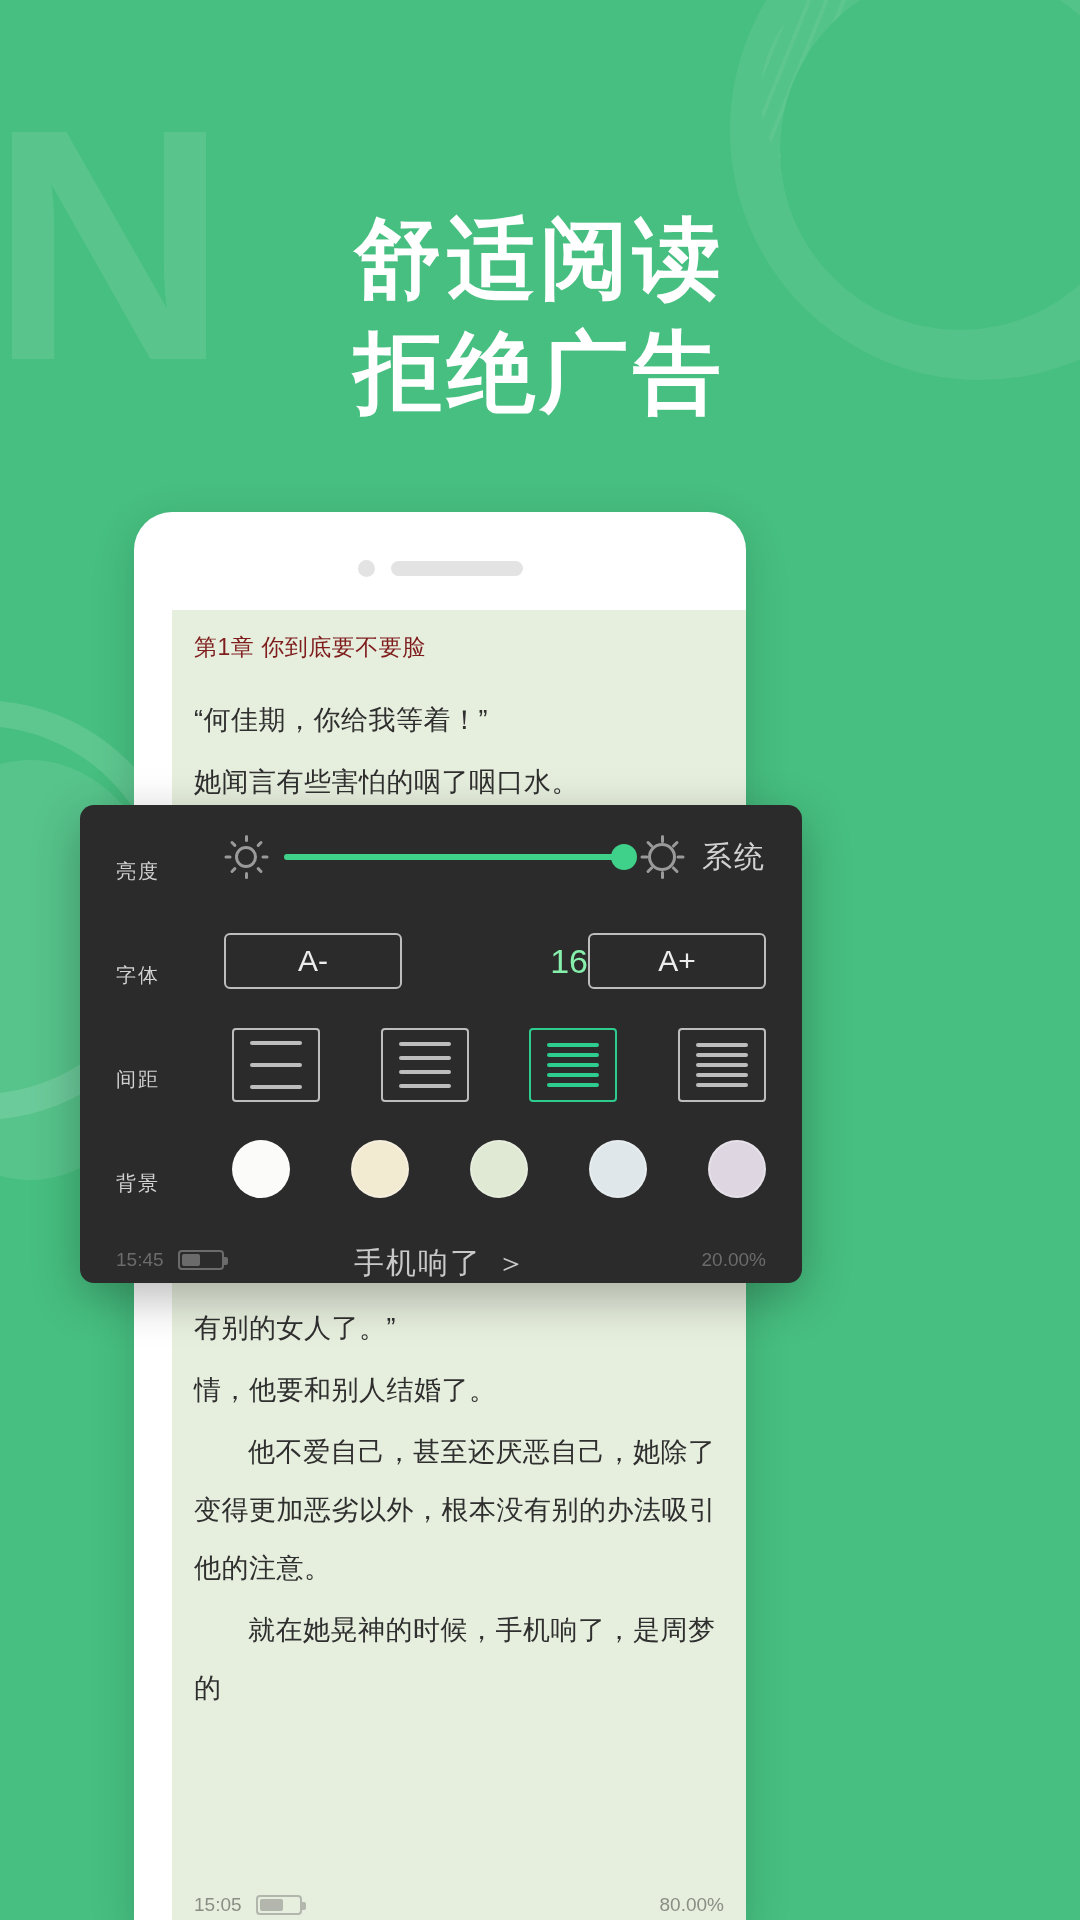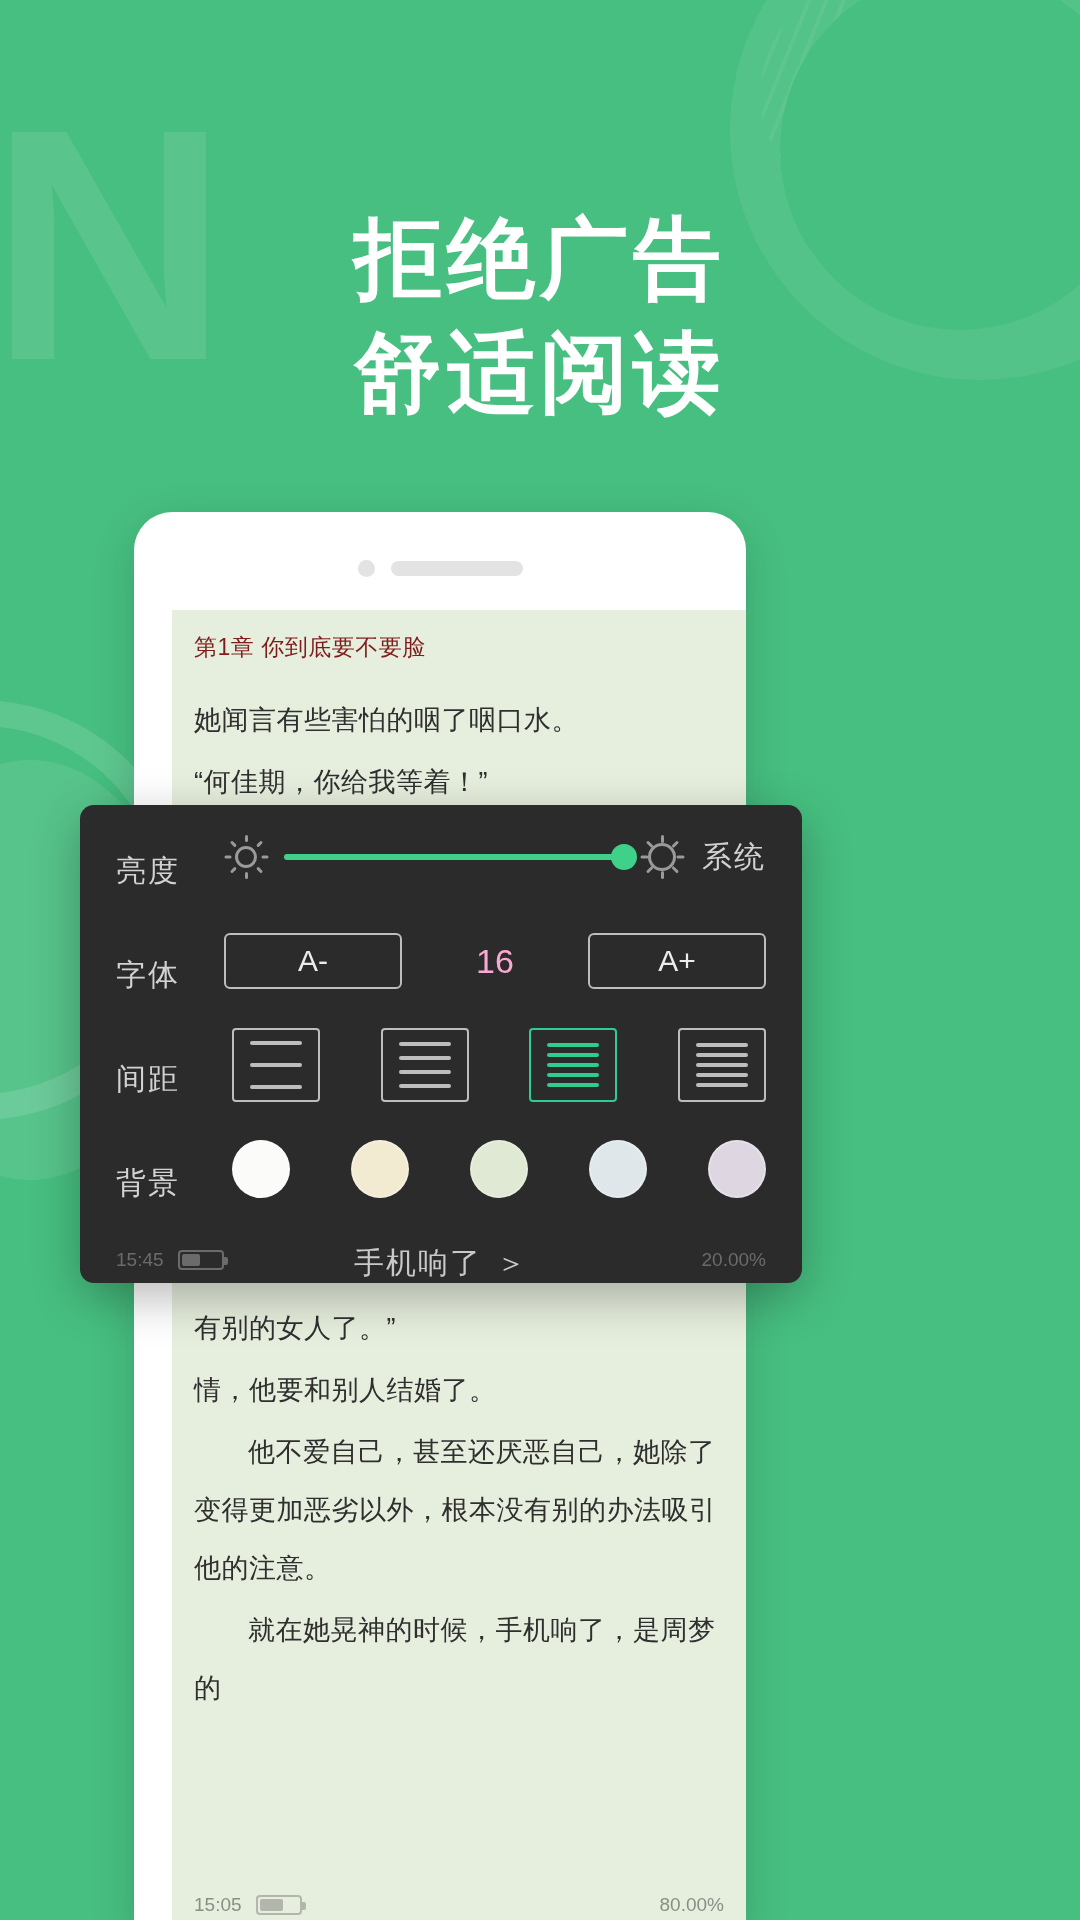--- a/index.html
+++ b/index.html
@@ -147,21 +147,21 @@
     width: 722px; height: 478px;
     background: #2b2b2b;
     border-radius: 14px;
     padding: 0 36px;
     color: #d8d8d8;
     box-shadow: 0 14px 48px rgba(0,0,0,0.28);
   }
   .srow { display: flex; align-items: center; height: 104px; }
   .srow-label {
     width: 108px; flex: none;
-    font-size: 30px; color: #d2d2d2;
+    font-size: 20px; color: #d2d2d2;
     letter-spacing: 2px;
     margin-top: 29px;
   }
 
   
   .sun {
     position: relative; flex: none;
     width: 44px; height: 44px;
   }
   .sun .core {
@@ -203,22 +203,22 @@
 
   
   .fbtn {
     width: 178px; height: 56px;
     border: 2px solid #bdbdbd; border-radius: 6px;
     display: flex; align-items: center; justify-content: center;
     font-size: 30px; color: #ececec;
     background: transparent;
   }
   .fsize-val {
-    flex: 1; text-align: center;
-    font-size: 34px; color: #f9a8d4;
+    flex: 1; text-align: right;
+    font-size: 34px; color: #86efac;
   }
 
   
   .spacing-list { display: flex; flex: 1; justify-content: space-between; margin-left: 8px; }
   .sp-box {
     width: 88px; height: 74px;
     border: 2px solid #bdbdbd; border-radius: 4px;
     display: flex; flex-direction: column;
     align-items: center; justify-content: center;
   }
@@ -269,36 +269,36 @@
 <div id="stage">
 
   <div class="deco deco-stripes"></div>
   <div class="deco deco-C-top"></div>
   <div class="deco deco-C-top-inner"></div>
   <div class="deco deco-N">N</div>
   <div class="deco deco-blob-left"></div>
   <div class="deco deco-ring-left"></div>
 
   <div class="headline">
+    <div class="hl-line">舒适阅读</div>
     <div class="hl-line">拒绝广告</div>
-    <div class="hl-line">舒适阅读</div>
   </div>
 
   <div class="phone">
 
     <div class="phone-notch">
       <div class="notch-dot"></div>
       <div class="notch-bar"></div>
     </div>
 
     <div class="reader">
       <div class="chapter-title">第1章 你到底要不要脸</div>
 
+      <div class="para">“何佳期，你给我等着！”</div>
       <div class="para">她闻言有些害怕的咽了咽口水。</div>
-      <div class="para">“何佳期，你给我等着！”</div>
       <div class="para">她直接从包里拿出一百块砸在凌彦脸上</div>
       <div class="para">嘴巴……待歇会吧。”左沐妍手掐腰，扶着人白栏</div>
       <div class="para indent">立在左沐妍不远处气喘吁吁的念道。</div>
       <div class="para indent">蓝百合眼角含泪，带着几分抽噎朝左沐妍哭</div>
       <div class="para">道：“他和我分手了，他要和别人结婚了，他早就</div>
       <div class="para">有别的女人了。”</div>
       <div class="para">情，他要和别人结婚了。</div>
       <div class="para indent">他不爱自己，甚至还厌恶自己，她除了变得更加恶劣以外，根本没有别的办法吸引他的注意。</div>
       <div class="para indent">就在她晃神的时候，手机响了，是周梦的</div>
 

